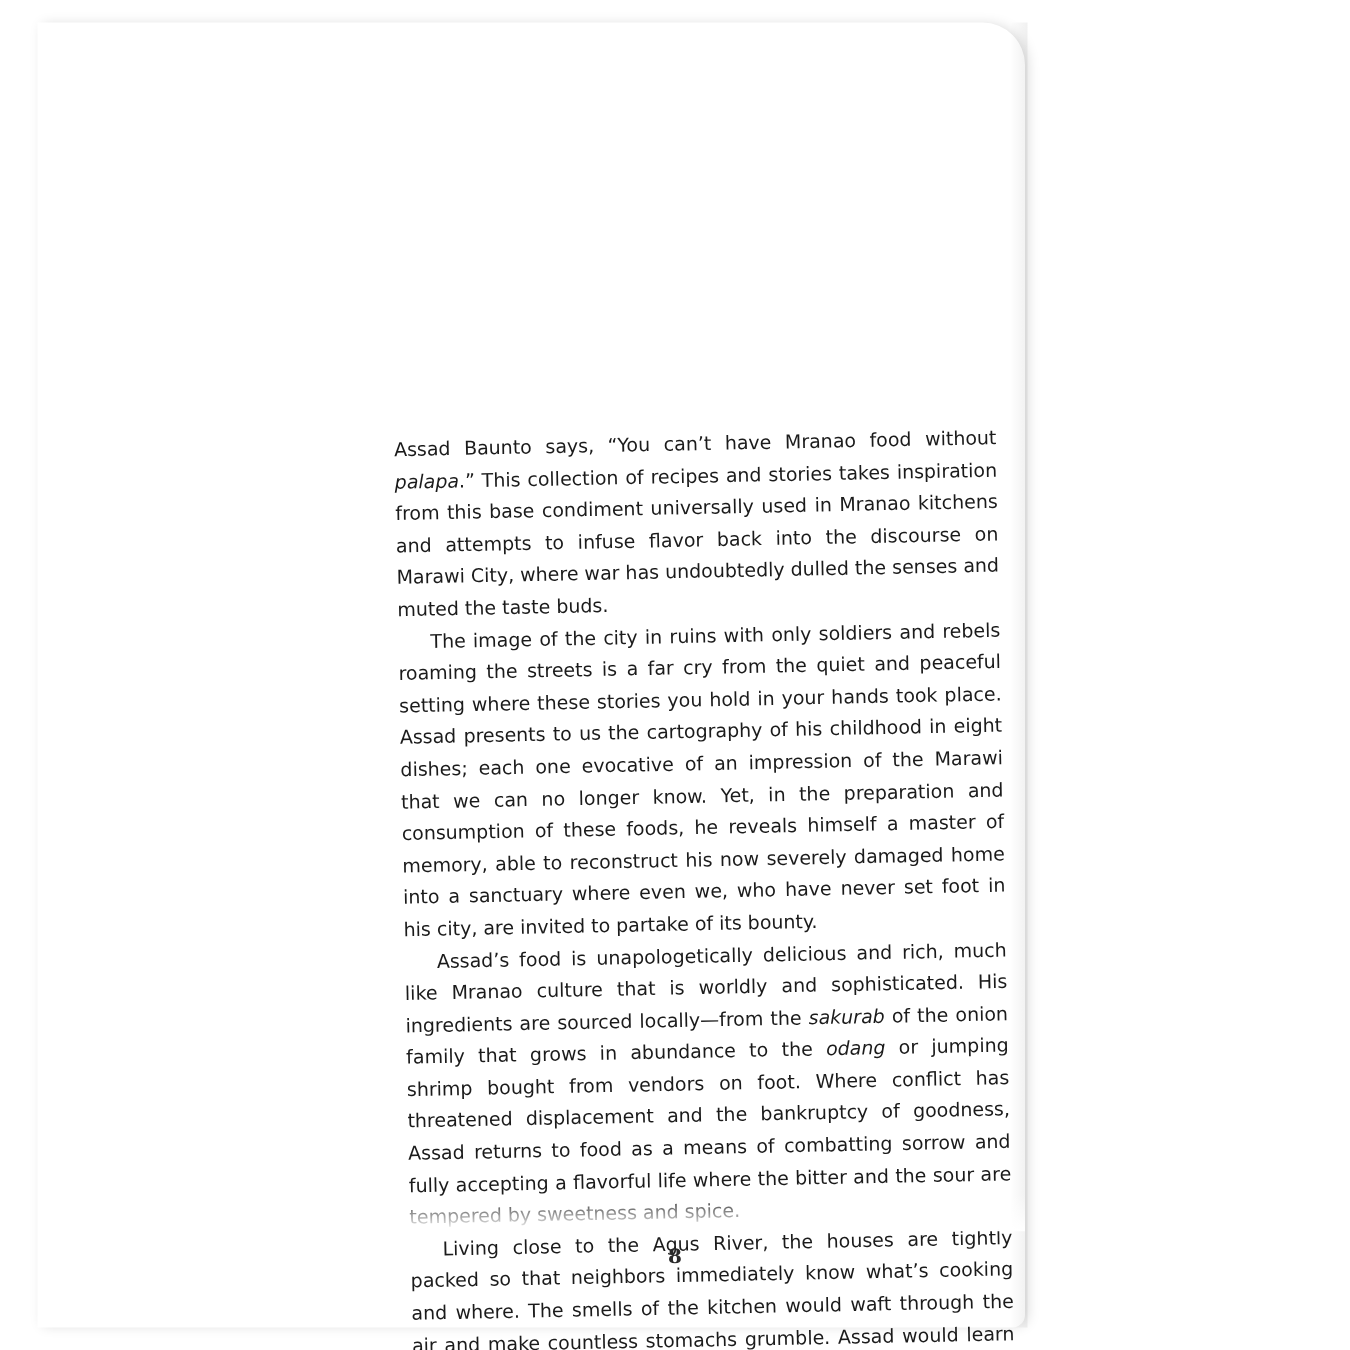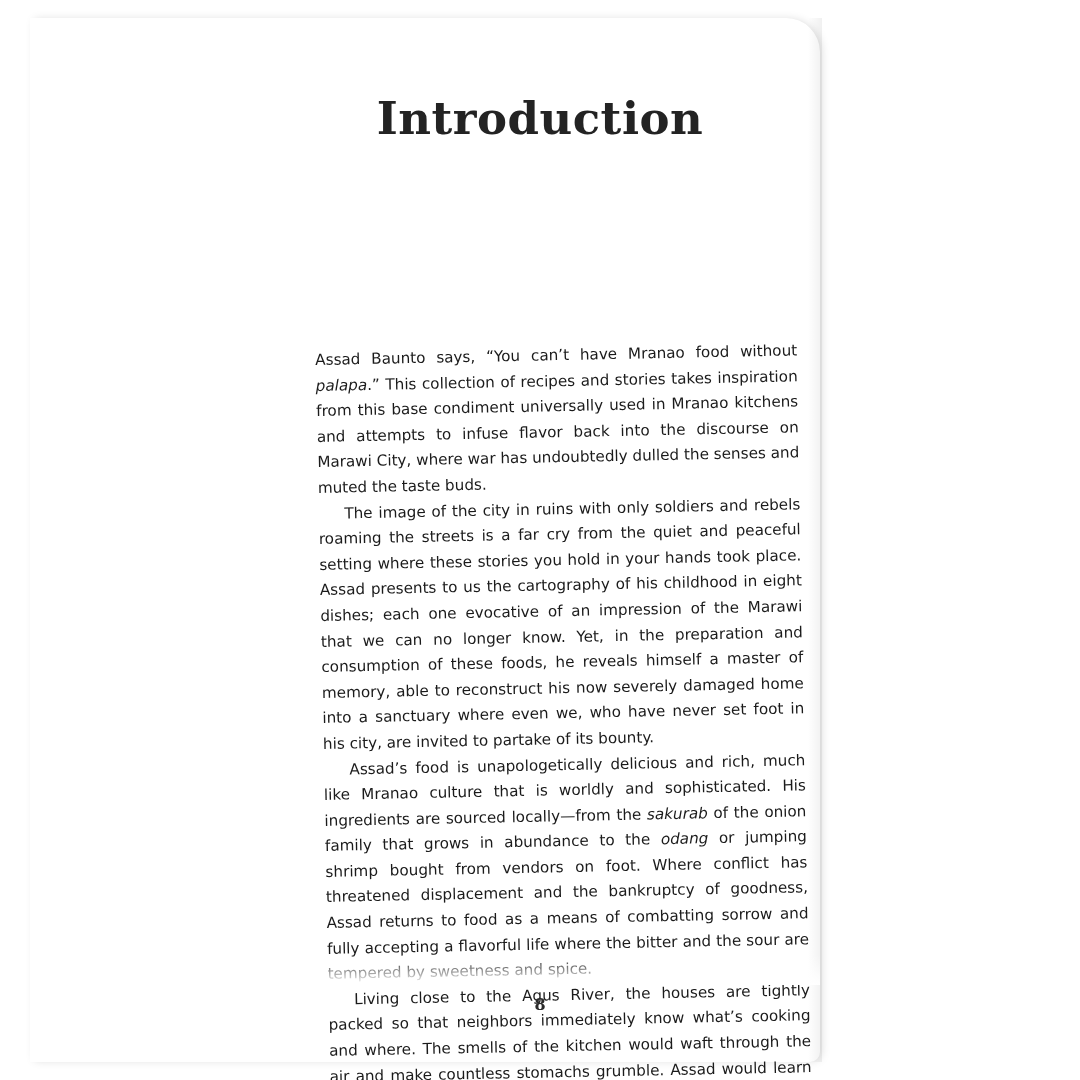--- a/index.html
+++ b/index.html
@@ -106,21 +106,20 @@
     pointer-events: none;
   }
 </style>
 </head>
 <body>
 
 <div class="page">
   <div class="page-sheet"></div>
   <div class="page-edge-shade"></div>
 
-  <div class="title">Introduction</div>
 
   <div class="body-block">
     <p>Assad Baunto says, “You can’t have Mranao food without <em>palapa</em>.” This collection of recipes and stories takes inspiration from this base condiment universally used in Mranao kitchens and attempts to infuse flavor back into the discourse on Marawi City, where war has undoubtedly dulled the senses and muted the taste buds.</p>
     <p>The image of the city in ruins with only soldiers and rebels roaming the streets is a far cry from the quiet and peaceful setting where these stories you hold in your hands took place. Assad presents to us the cartography of his childhood in eight dishes; each one evocative of an impression of the Marawi that we can no longer know. Yet, in the preparation and consumption of these foods, he reveals himself a master of memory, able to reconstruct his now severely damaged home into a sanctuary where even we, who have never set foot in his city, are invited to partake of its bounty.</p>
     <p>Assad’s food is unapologetically delicious and rich, much like Mranao culture that is worldly and sophisticated. His ingredients are sourced locally—from the <em>sakurab</em> of the onion family that grows in abundance to the <em>odang</em> or jumping shrimp bought from vendors on foot. Where conflict has threatened displacement and the bankruptcy of goodness, Assad returns to food as a means of combatting sorrow and fully accepting a flavorful life where the bitter and the sour are tempered by sweetness and spice.</p>
     <p>Living close to the Agus River, the houses are tightly packed so that neighbors immediately know what’s cooking and where. The smells of the kitchen would waft through the air and make countless stomachs grumble. Assad would learn to cook food in big batches, not only for</p>
   </div>
 
   <div class="bottom-fade"></div>
 

